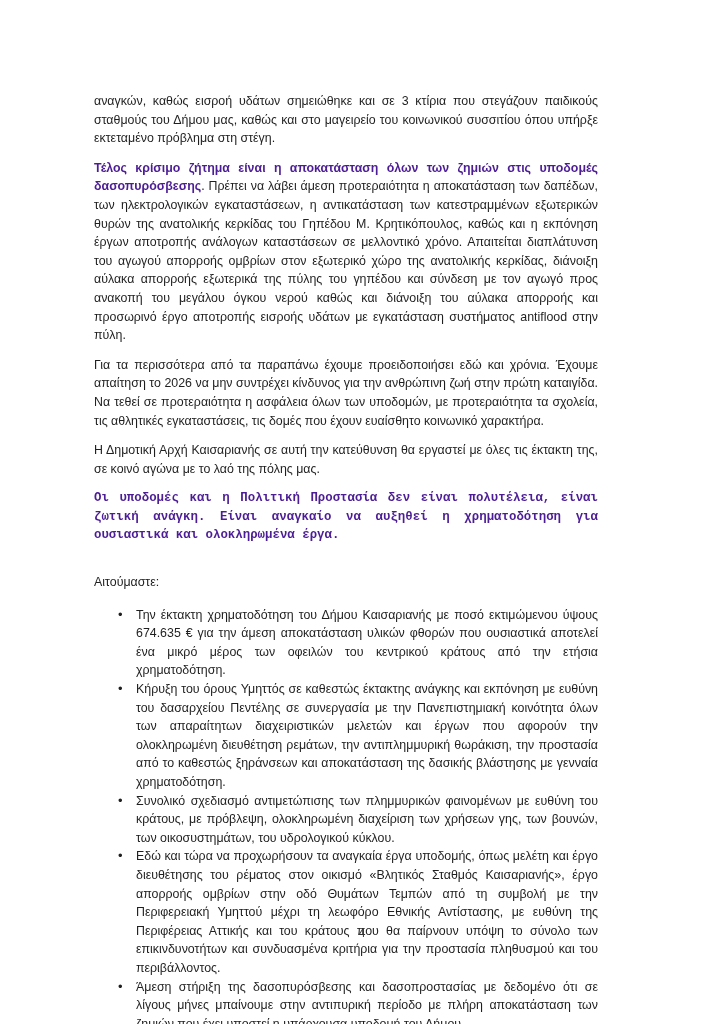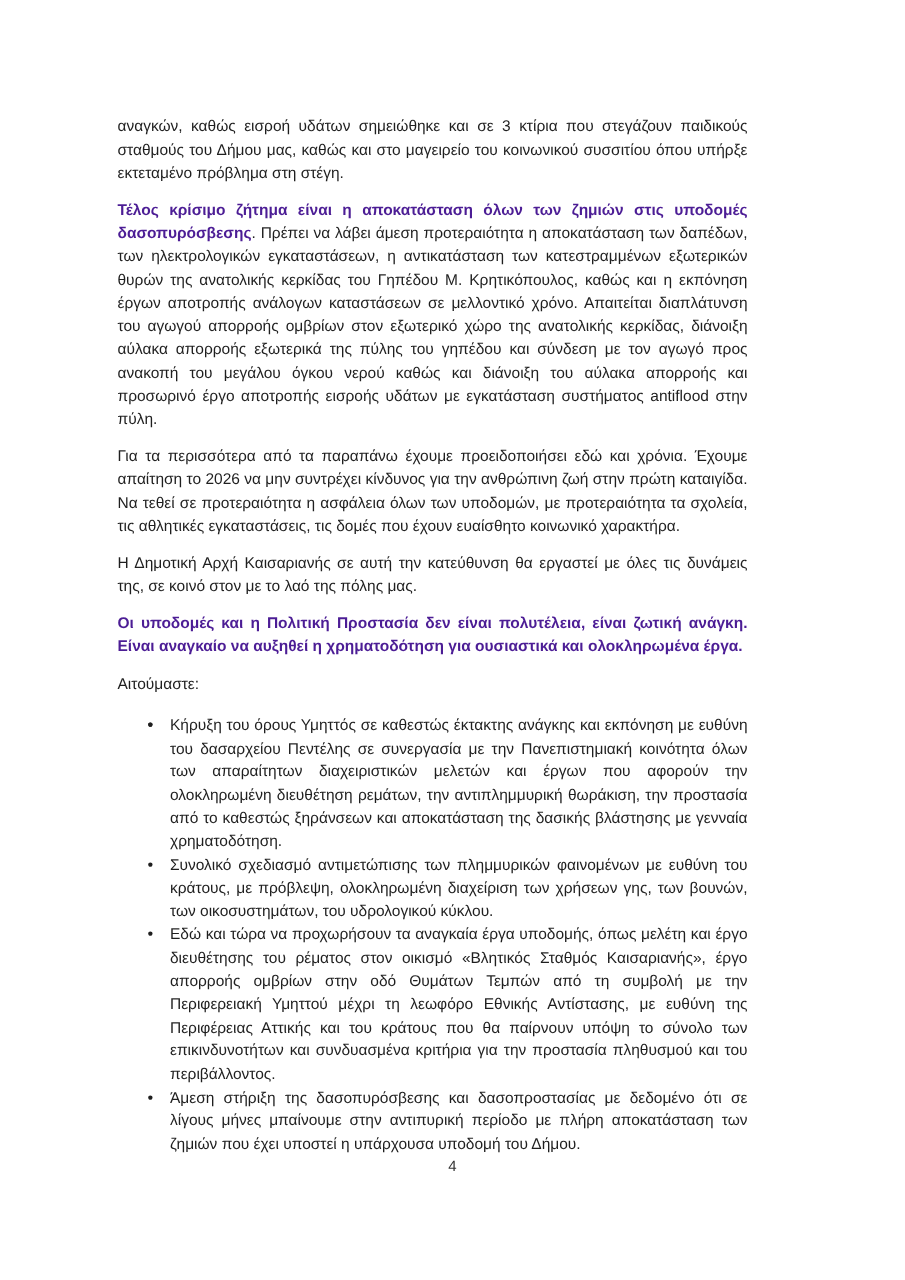--- a/index.html
+++ b/index.html
@@ -31,32 +31,33 @@
 
   <p>
     <span class="b">Τέλος κρίσιμο ζήτημα είναι η αποκατάσταση όλων των ζημιών στις υποδομές δασοπυρόσβεσης</span><span>. Πρέπει να λάβει άμεση προτεραιότητα η αποκατάσταση των δαπέδων, των ηλεκτρολογικών εγκαταστάσεων, η αντικατάσταση των κατεστραμμένων εξωτερικών θυρών της ανατολικής κερκίδας του Γηπέδου Μ. Κρητικόπουλος, καθώς και η εκπόνηση έργων αποτροπής ανάλογων καταστάσεων σε μελλοντικό χρόνο. Απαιτείται διαπλάτυνση του αγωγού απορροής ομβρίων στον εξωτερικό χώρο της ανατολικής κερκίδας, διάνοιξη αύλακα απορροής εξωτερικά της πύλης του γηπέδου και σύνδεση με τον αγωγό προς ανακοπή του μεγάλου όγκου νερού καθώς και διάνοιξη του αύλακα απορροής και προσωρινό έργο αποτροπής εισροής υδάτων με εγκατάσταση συστήματος antiflood στην πύλη.</span>
   </p>
 
   <p>
     <span>Για τα περισσότερα από τα παραπάνω έχουμε προειδοποιήσει εδώ και χρόνια. Έχουμε απαίτηση το 2026 να μην συντρέχει κίνδυνος για την ανθρώπινη ζωή στην πρώτη καταιγίδα. Να τεθεί σε προτεραιότητα η ασφάλεια όλων των υποδομών, με προτεραιότητα τα σχολεία, τις αθλητικές εγκαταστάσεις, τις δομές που έχουν ευαίσθητο κοινωνικό χαρακτήρα.</span>
   </p>
 
   <p>
-    <span>Η Δημοτική Αρχή Καισαριανής σε αυτή την κατεύθυνση θα εργαστεί με όλες τις δυνάμεις της, σε κοινό στον με το λαό της πόλης μας.</span>
+    <span>Η Δημοτική Αρχή Καισαριανής σε αυτή την κατεύθυνση θα εργαστεί με όλες τις έκτακτη της, σε κοινό αγώνα με το λαό της πόλης μας.</span>
   </p>
 
-  <p class="b" style="margin-bottom:12px;">
+  <p class="b" style="margin-bottom:28px;font-family:Liberation Mono, monospace;">
     <span>Οι υποδομές και η Πολιτική Προστασία δεν είναι πολυτέλεια, είναι ζωτική ανάγκη. Είναι αναγκαίο να αυξηθεί η χρηματοδότηση για ουσιαστικά και ολοκληρωμένα έργα.</span>
   </p>
 
   <div class="heading">Αιτούμαστε:</div>
 
   <ul class="req">
     <li>
       <span class="bullet">•</span>
+      <span>Την έκτακτη χρηματοδότηση του Δήμου Καισαριανής με ποσό εκτιμώμενου ύψους 674.635 € για την άμεση αποκατάσταση υλικών φθορών που ουσιαστικά αποτελεί ένα μικρό μέρος των οφειλών του κεντρικού κράτους από την ετήσια χρηματοδότηση.</span>
     </li>
     <li>
       <span class="bullet">•</span>
       <span>Κήρυξη του όρους Υμηττός σε καθεστώς έκτακτης ανάγκης και εκπόνηση με ευθύνη του δασαρχείου Πεντέλης σε συνεργασία με την Πανεπιστημιακή κοινότητα όλων των απαραίτητων διαχειριστικών μελετών και έργων που αφορούν την ολοκληρωμένη διευθέτηση ρεμάτων, την αντιπλημμυρική θωράκιση, την προστασία από το καθεστώς ξηράνσεων και αποκατάσταση της δασικής βλάστησης με γενναία χρηματοδότηση.</span>
     </li>
     <li>
       <span class="bullet">•</span>
       <span>Συνολικό σχεδιασμό αντιμετώπισης των πλημμυρικών φαινομένων με ευθύνη του κράτους, με πρόβλεψη, ολοκληρωμένη διαχείριση των χρήσεων γης, των βουνών, των οικοσυστημάτων, του υδρολογικού κύκλου.</span>
     </li>
     <li>

